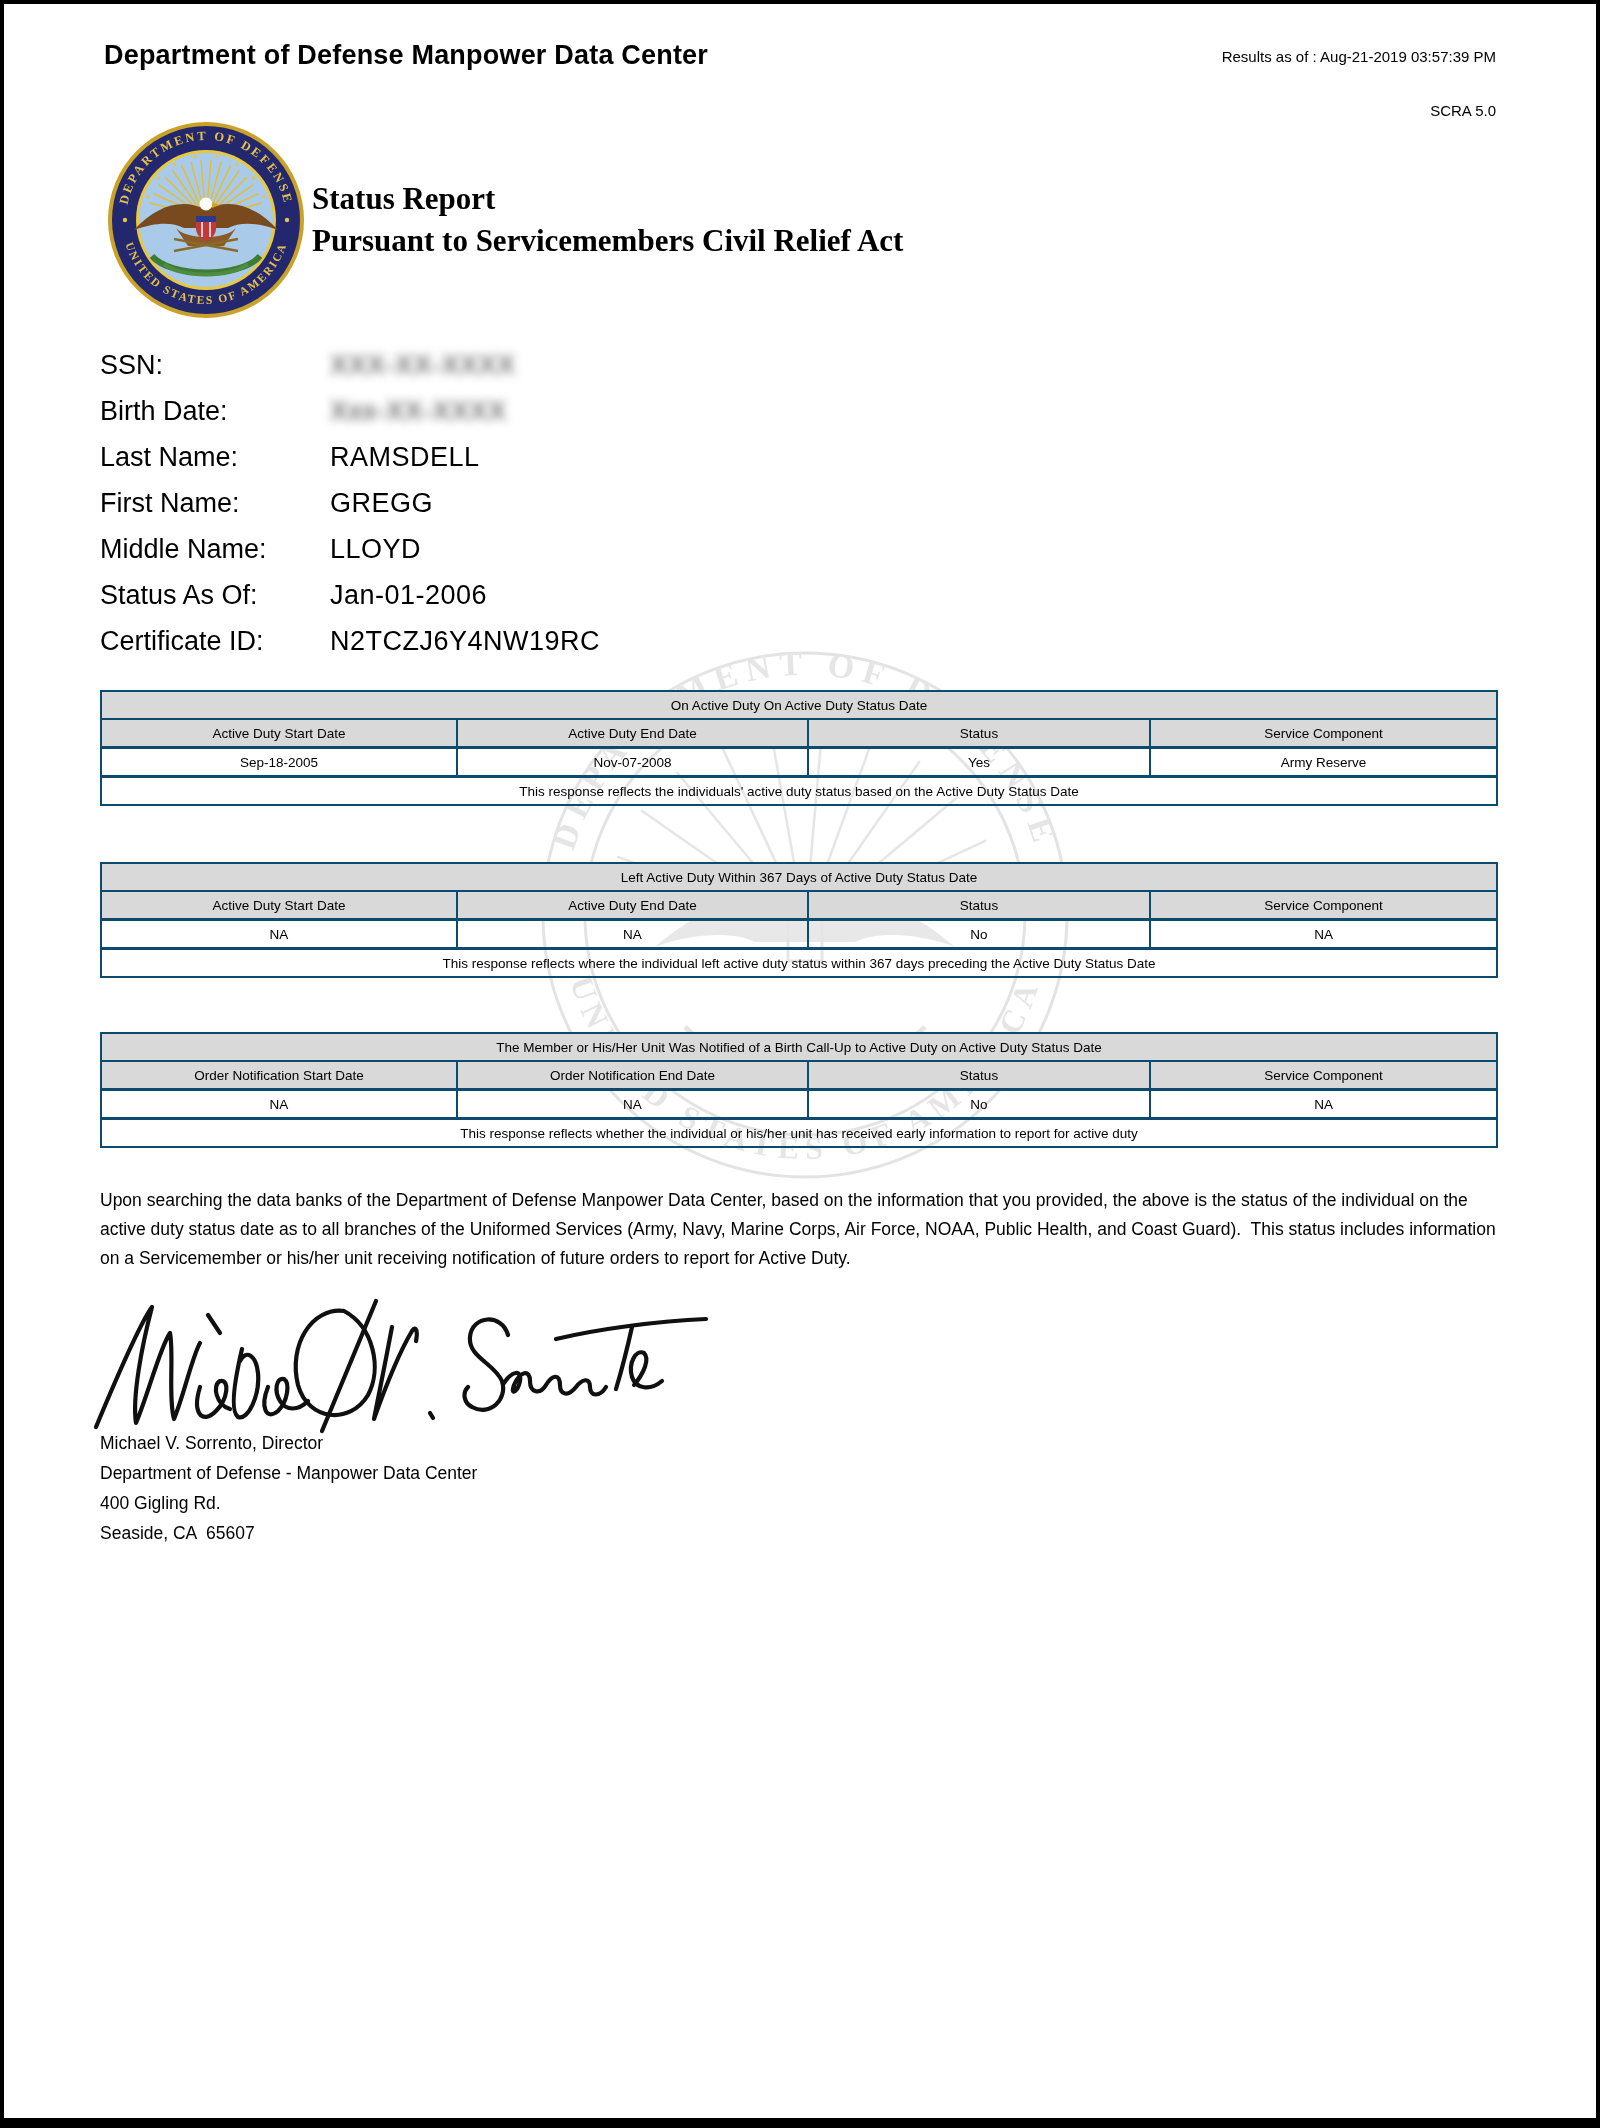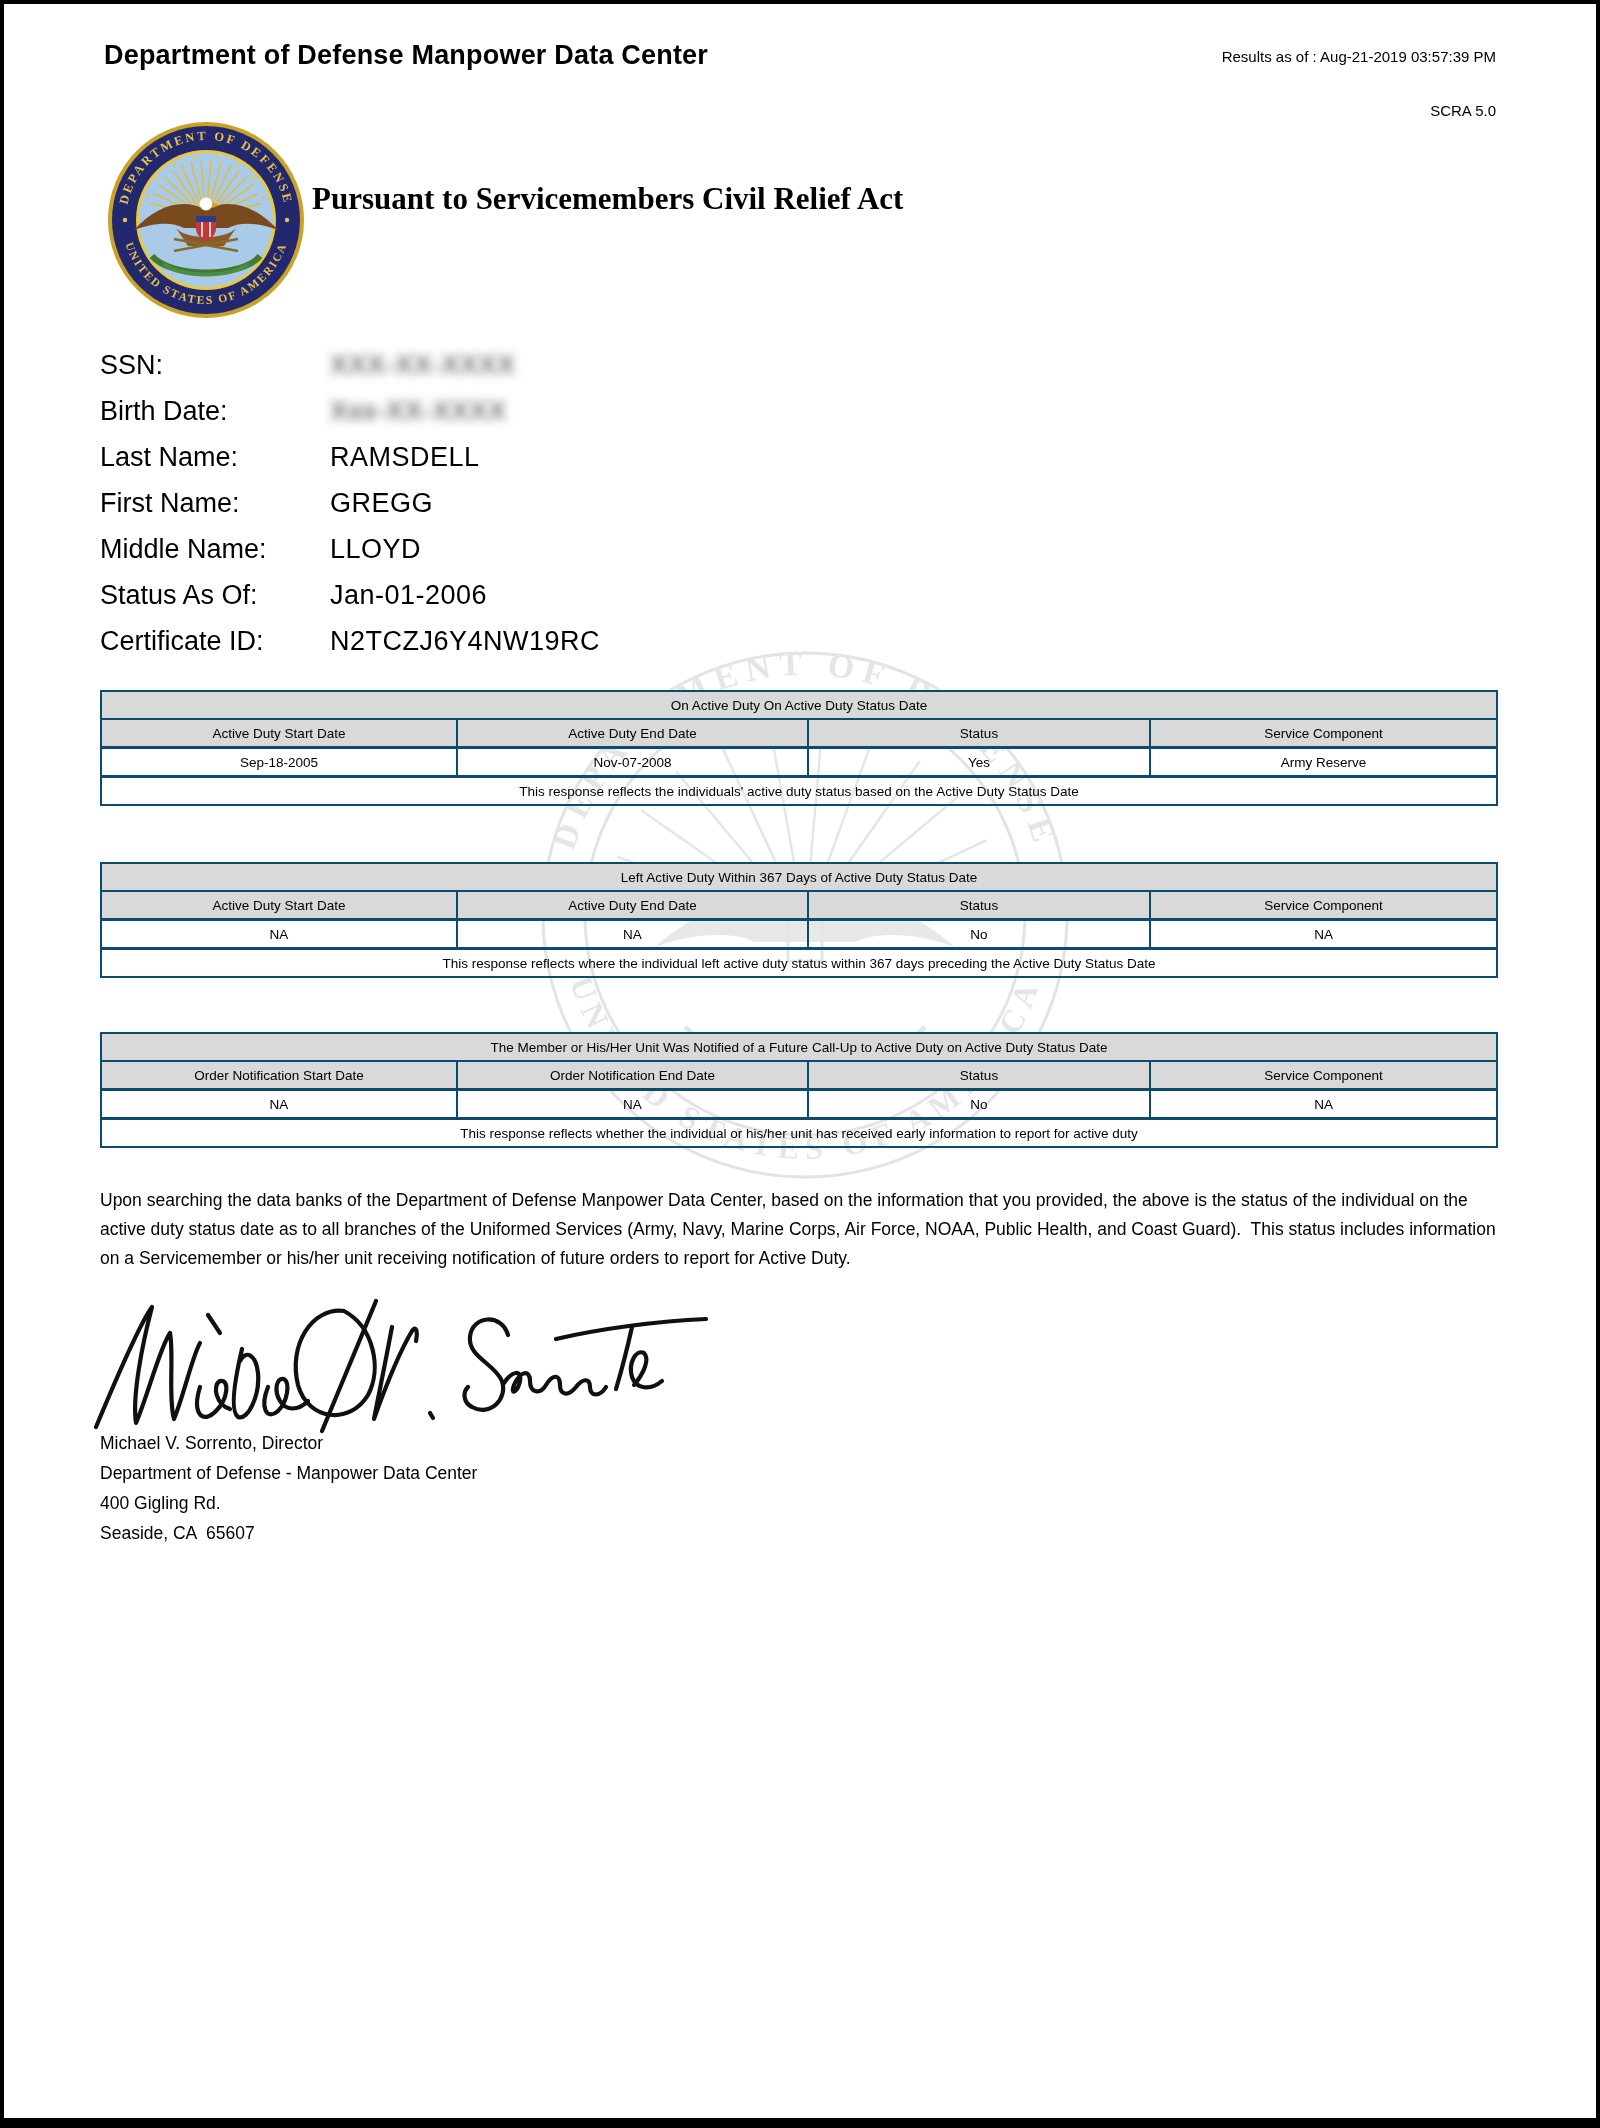--- a/index.html
+++ b/index.html
@@ -109,20 +109,21 @@
     <line x1="68" y1="131" x2="132" y2="119" stroke="#8a6a2a" stroke-width="2.5"></line>
     <line x1="68" y1="119" x2="132" y2="131" stroke="#8a6a2a" stroke-width="2.5"></line>
   </g>
   <g fill="none">
     <path d="M46,136 C64,158 136,158 154,136" stroke="#3e7c35" stroke-width="6"></path>
     <path d="M58,144 C74,158 126,158 142,144" stroke="#4e8c40" stroke-width="4"></path>
   </g>
 </svg>
 
 <div class="report-title">
+  <div>Status Report</div>
   <div>Pursuant to Servicemembers Civil Relief Act</div>
 </div>
 
 <div class="person-block">
   <div class="person-row"><span class="person-label">SSN:</span><span class="person-value redacted">XXX-XX-XXXX</span></div>
   <div class="person-row"><span class="person-label">Birth Date:</span><span class="person-value redacted">Xxx-XX-XXXX</span></div>
   <div class="person-row"><span class="person-label">Last Name:</span><span class="person-value">RAMSDELL</span></div>
   <div class="person-row"><span class="person-label">First Name:</span><span class="person-value">GREGG</span></div>
   <div class="person-row"><span class="person-label">Middle Name:</span><span class="person-value">LLOYD</span></div>
   <div class="person-row"><span class="person-label">Status As Of:</span><span class="person-value">Jan-01-2006</span></div>
@@ -224,21 +225,21 @@
 
 <table class="scra t3">
   <colgroup>
       <col style="width:356px">
       <col style="width:351px">
       <col style="width:342px">
       <col style="width:347px">
     </colgroup>
   <tbody>
       <tr class="title">
-        <td colspan="4" class="gray">The Member or His/Her Unit Was Notified of a Future Call-Up to Active Duty on Active Duty Status Date</td>
+        <td colspan="4" class="gray">The Member or His/Her Unit Was Notified of a Birth Call-Up to Active Duty on Active Duty Status Date</td>
       </tr>
   <tr class="head">
     <td class="gray">Order Notification Start Date</td>
     <td class="gray">Order Notification End Date</td>
     <td class="gray">Status</td>
     <td class="gray">Service Component</td>
   </tr>
   <tr class="data">
     <td>NA</td>
     <td>NA</td>

